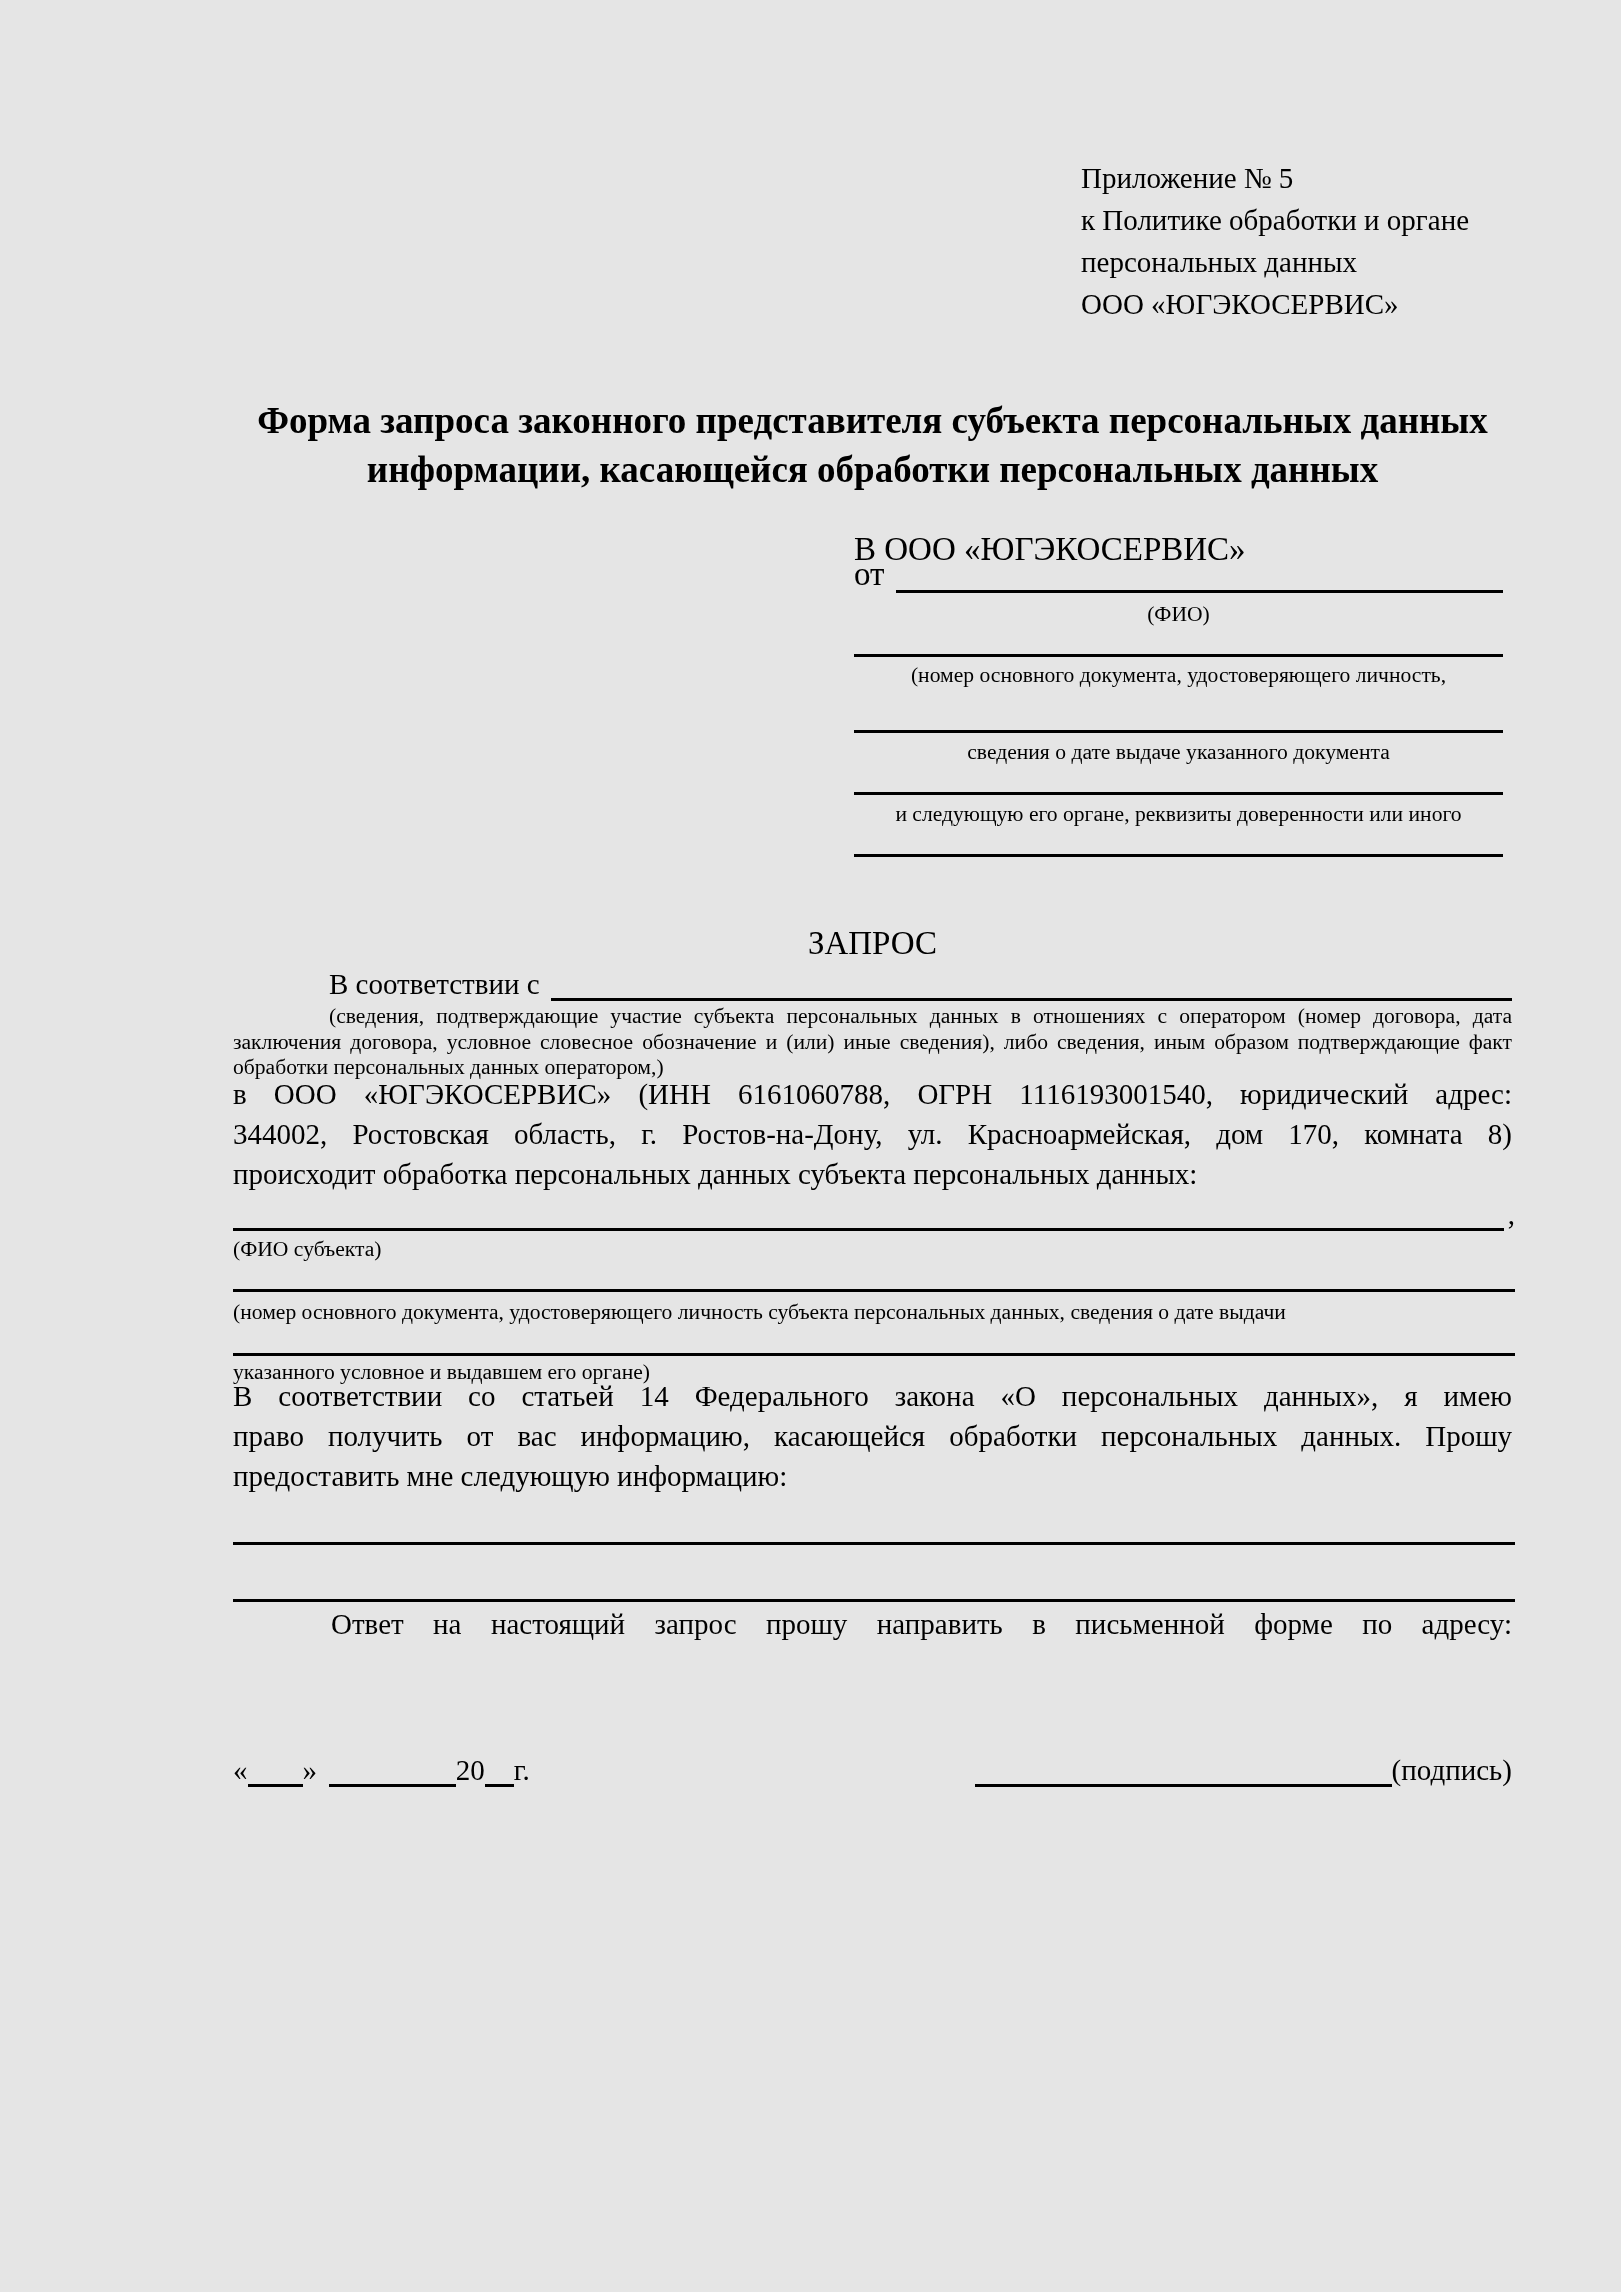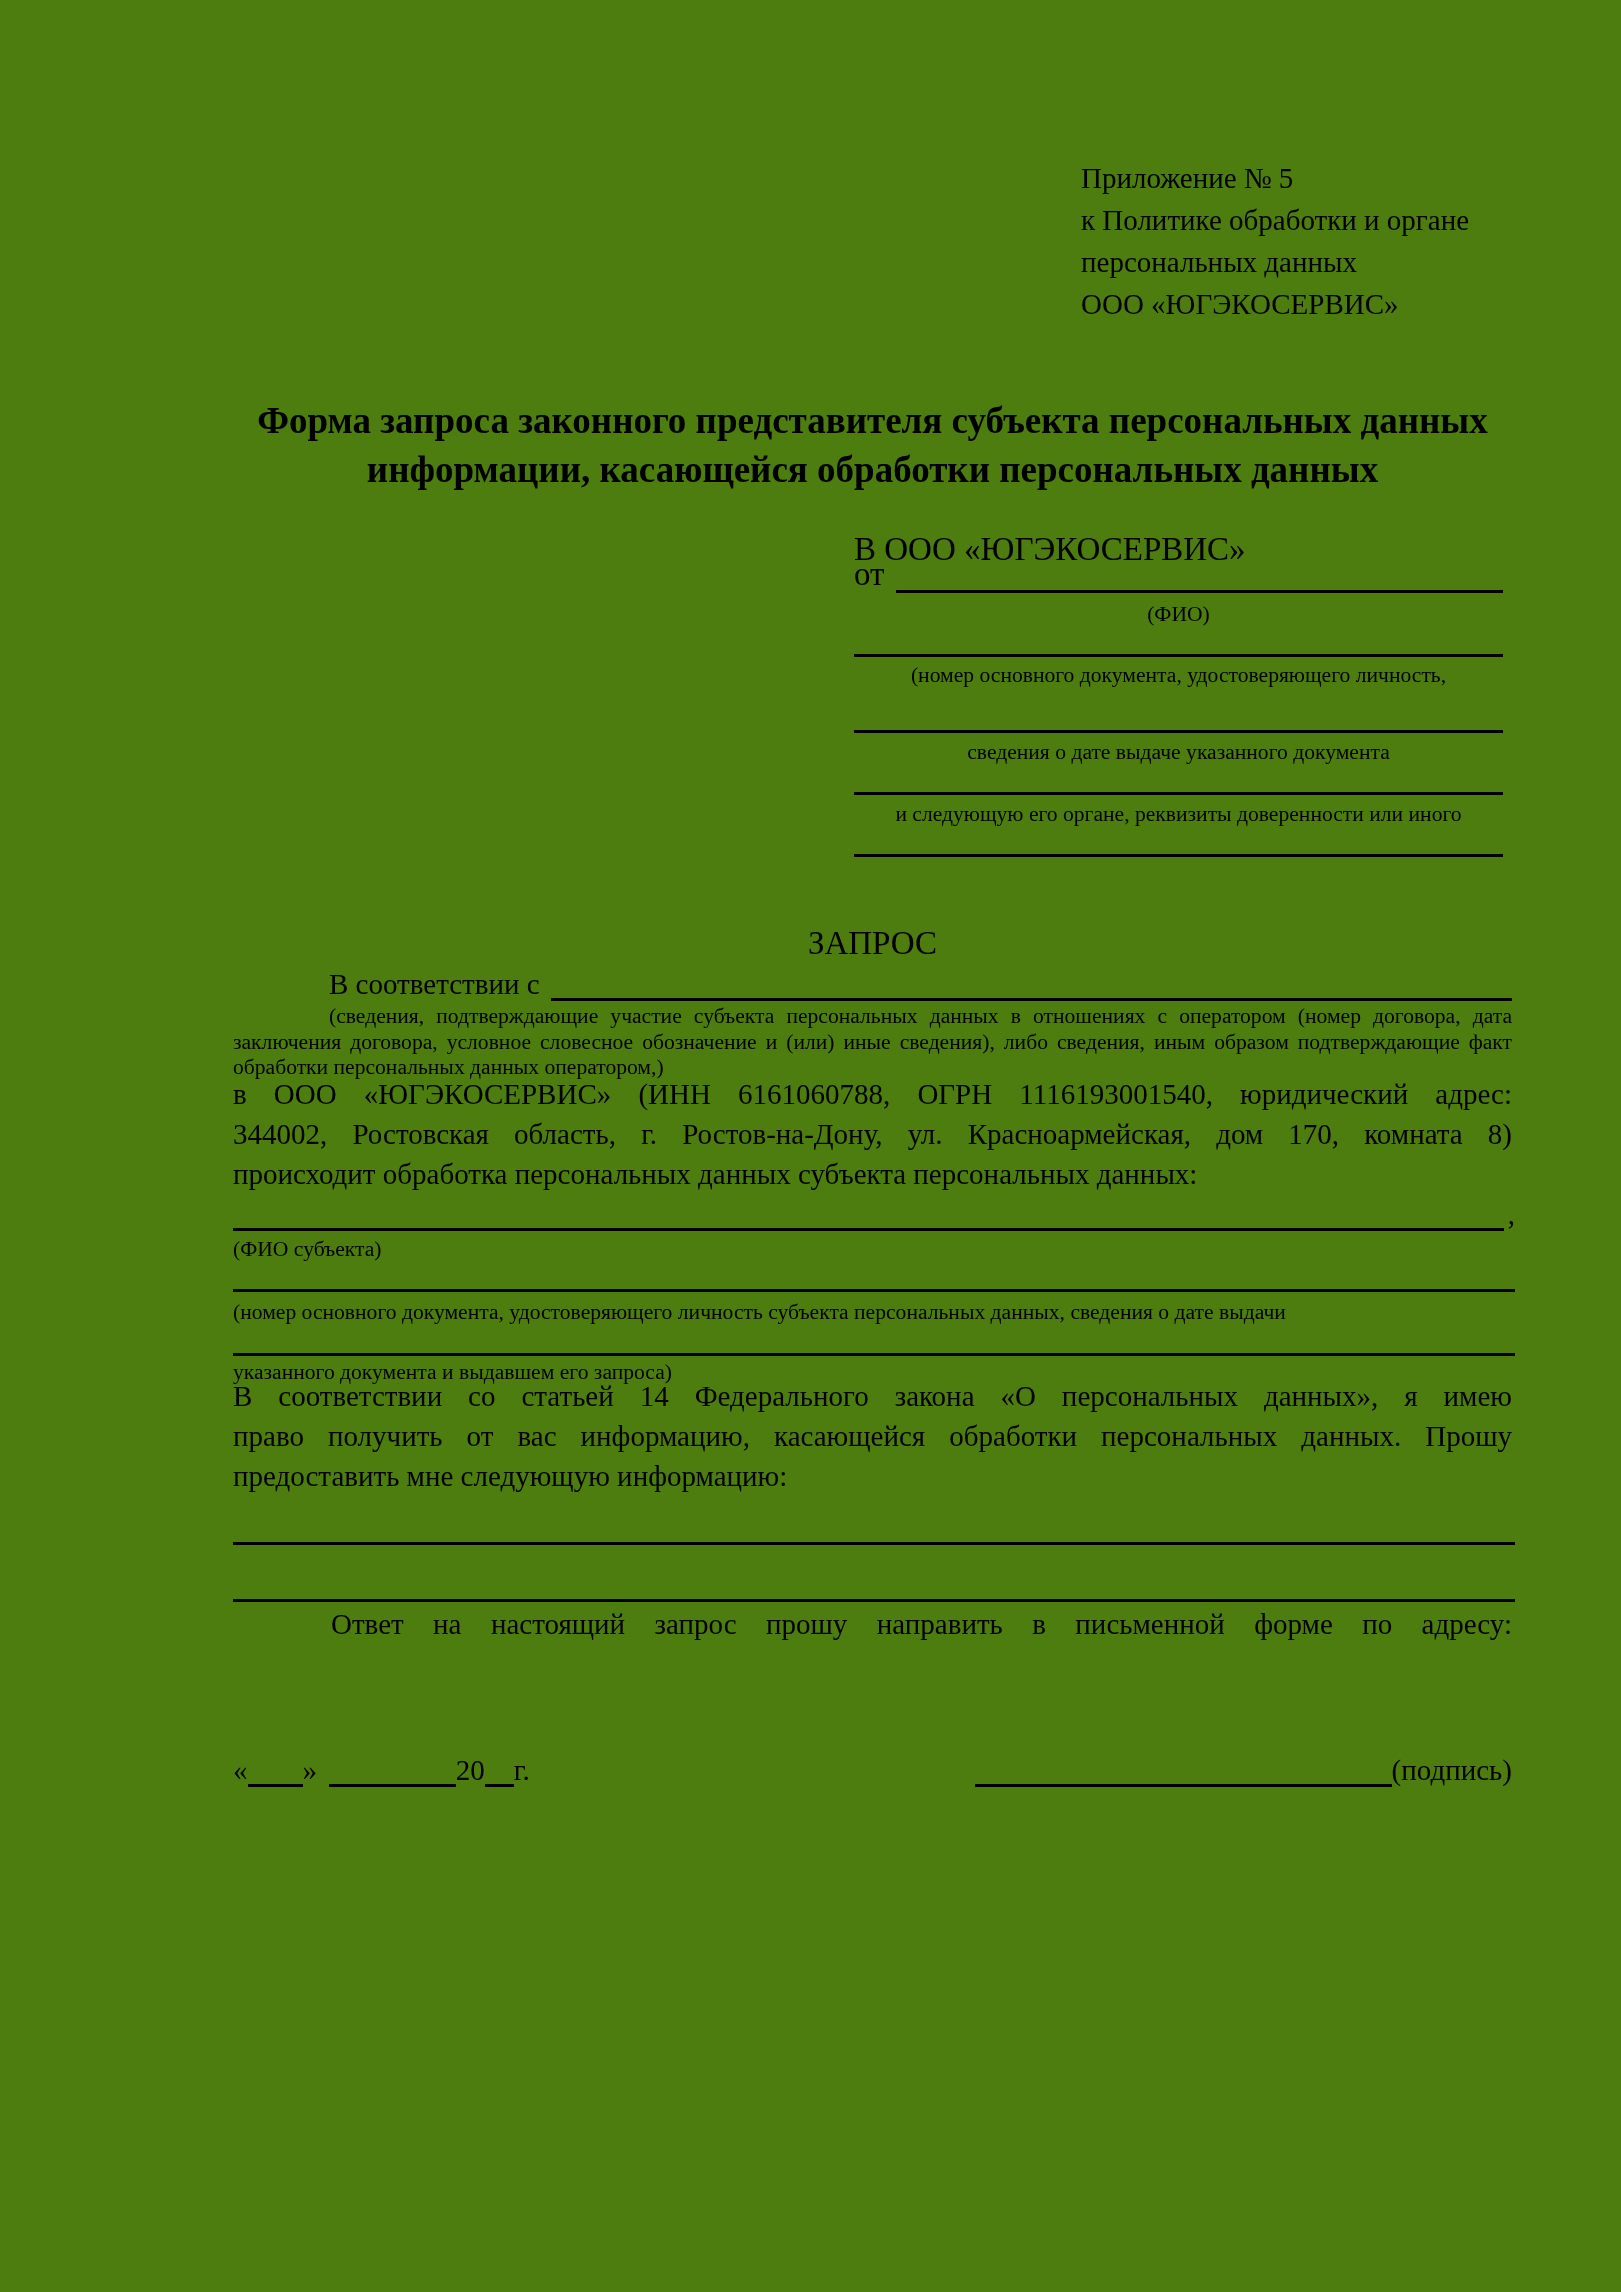--- a/index.html
+++ b/index.html
@@ -1,20 +1,20 @@
 <!DOCTYPE html>
 <html lang="ru"><head>
 <meta charset="utf-8">
 <style>
   html, body { margin: 0; padding: 0; background: #ffffff; }
   .page {
     position: relative;
     width: 1621px;
     height: 2293px;
-    background: #4d7c0f;
+    background: #e5e5e5;
     color: #000000;
     font-family: "Liberation Serif", "DejaVu Serif", serif;
     overflow: hidden;
   }
   .abs { position: absolute; }
 
   
   .hdr { left: 1081px; top: 157px; font-size: 29px; line-height: 42px; }
 
   
@@ -139,21 +139,21 @@
   <div class="abs subj-row">
     <span class="fill"></span>
     <span>,</span>
   </div>
   <div class="abs ccap smallcap cap-subj">(ФИО субъекта)</div>
 
   <div class="abs uline ul-a"></div>
   <div class="abs ccap smallcap cap-sd1">(номер основного документа, удостоверяющего личность субъекта персональных данных, сведения о дате выдачи</div>
 
   <div class="abs uline ul-b"></div>
-  <div class="abs ccap smallcap cap-sd2">указанного документа и выдавшем его запроса)</div>
+  <div class="abs ccap smallcap cap-sd2">указанного условное и выдавшем его органе)</div>
 
   <div class="abs law-par body-par">
     <div class="jl">В соответствии со статьей 14 Федерального закона «О персональных данных», я имею</div>
     <div class="jl">право получить от вас информацию, касающейся обработки персональных данных. Прошу</div>
     <div>предоставить мне следующую информацию:</div>
   </div>
 
   <div class="abs uline ul-c"></div>
   <div class="abs uline ul-d"></div>
 

